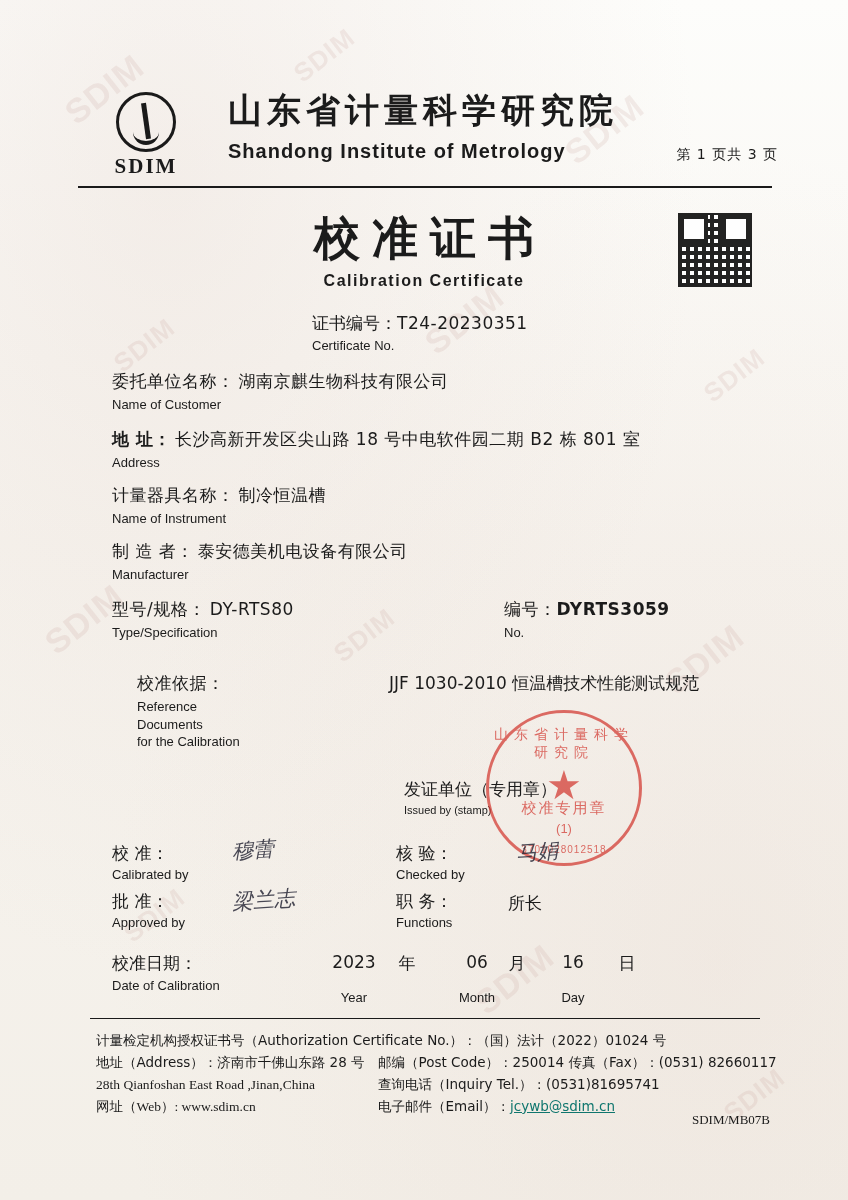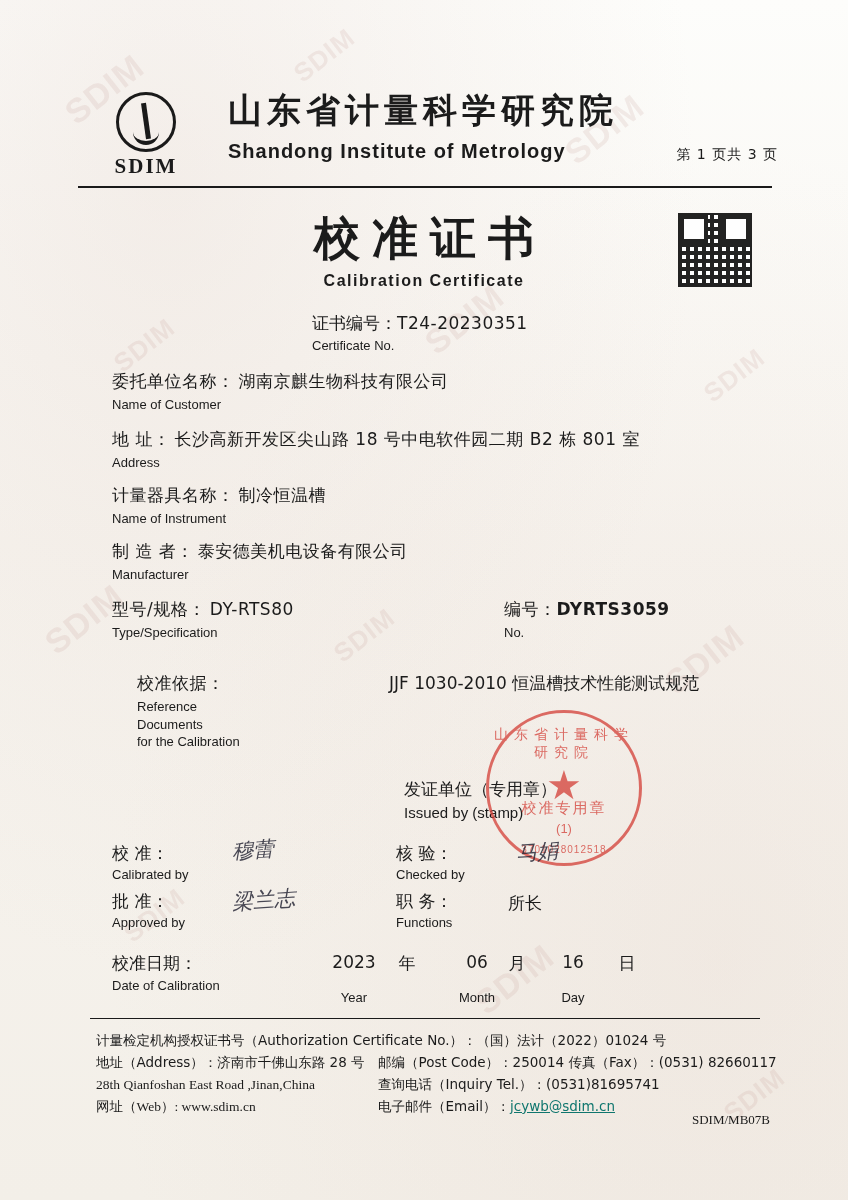--- a/index.html
+++ b/index.html
@@ -207,21 +207,21 @@
     white-space: nowrap;
   }
   .f-cn .label { display: inline-block; }
   .f-cn .value { margin-left: 4px; }
   .f-en {
     font-size: 13px;
     margin-top: 3px;
     line-height: 1.35;
   }
   .f-en div { white-space: nowrap; }
-  .lbl-pad-addr { letter-spacing: 0.5px; }
+  .lbl-pad-addr { letter-spacing: 0.5px; font-weight: bold; }
 
   
   .row-type-no .col2 {
     position: absolute;
     left: 392px;
     top: 0;
   }
   .no-val {
     font-weight: bold;
     font-size: 17px;
@@ -242,21 +242,21 @@
     position: absolute;
     left: 404px;
     top: 778px;
     font-size: 17px;
     font-family: "DejaVu Sans", sans-serif;
   }
   .issued-en {
     position: absolute;
     left: 404px;
     top: 804px;
-    font-size: 15px;
+    font-size: 11px;
   }
 
   
   .seal {
     position: absolute;
     left: 486px;
     top: 710px;
     width: 150px;
     height: 150px;
     border: 3px solid #d2372f;

